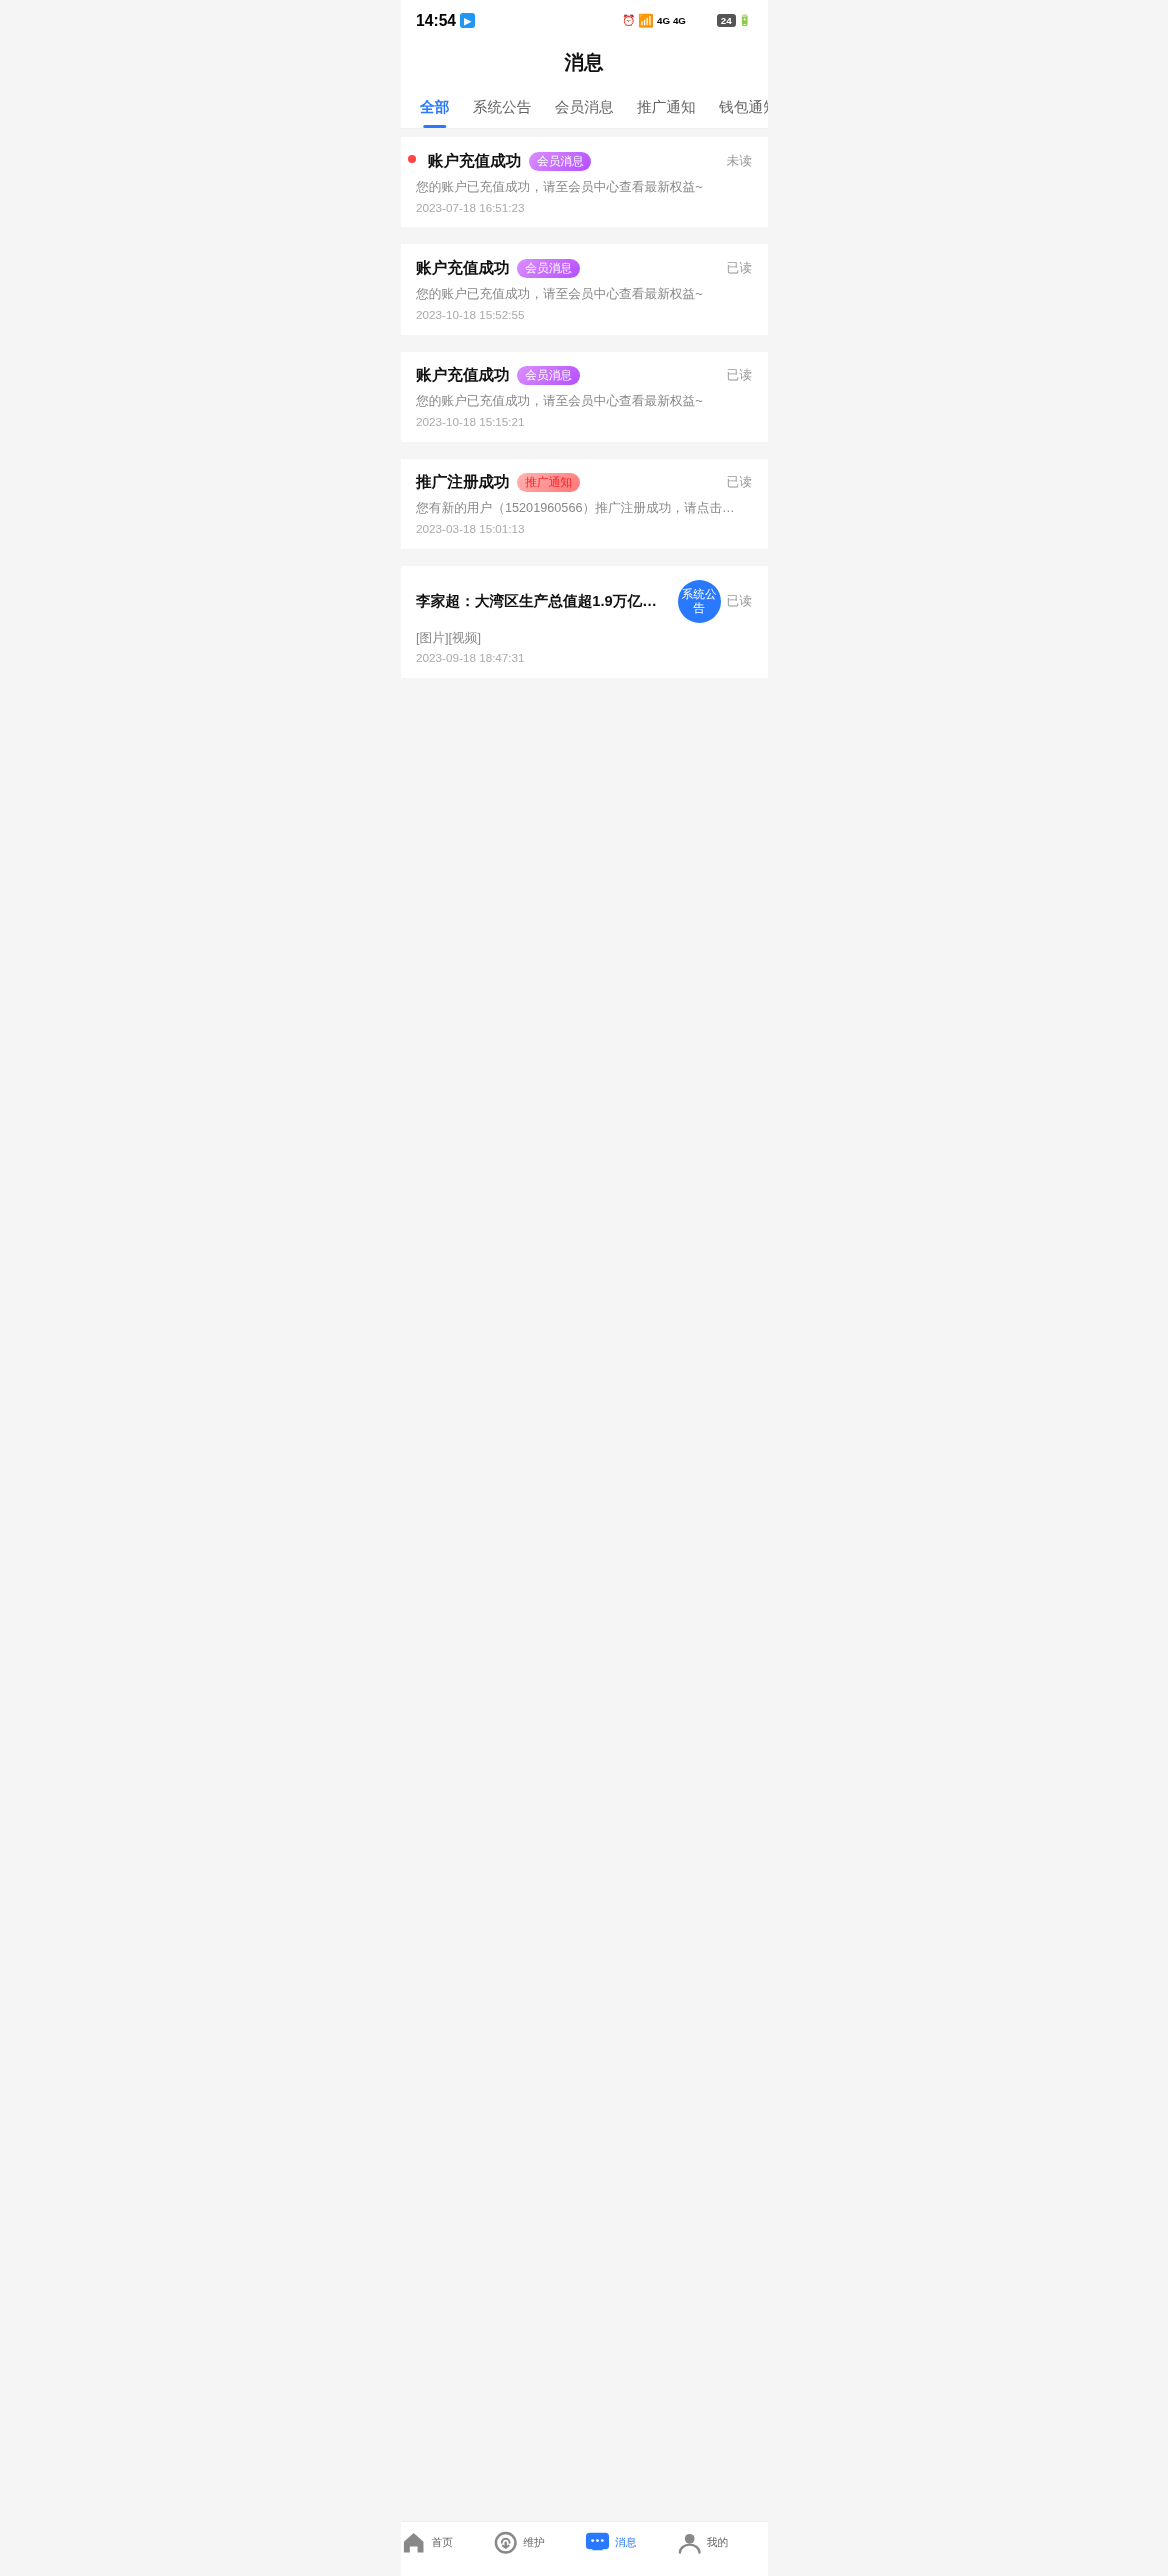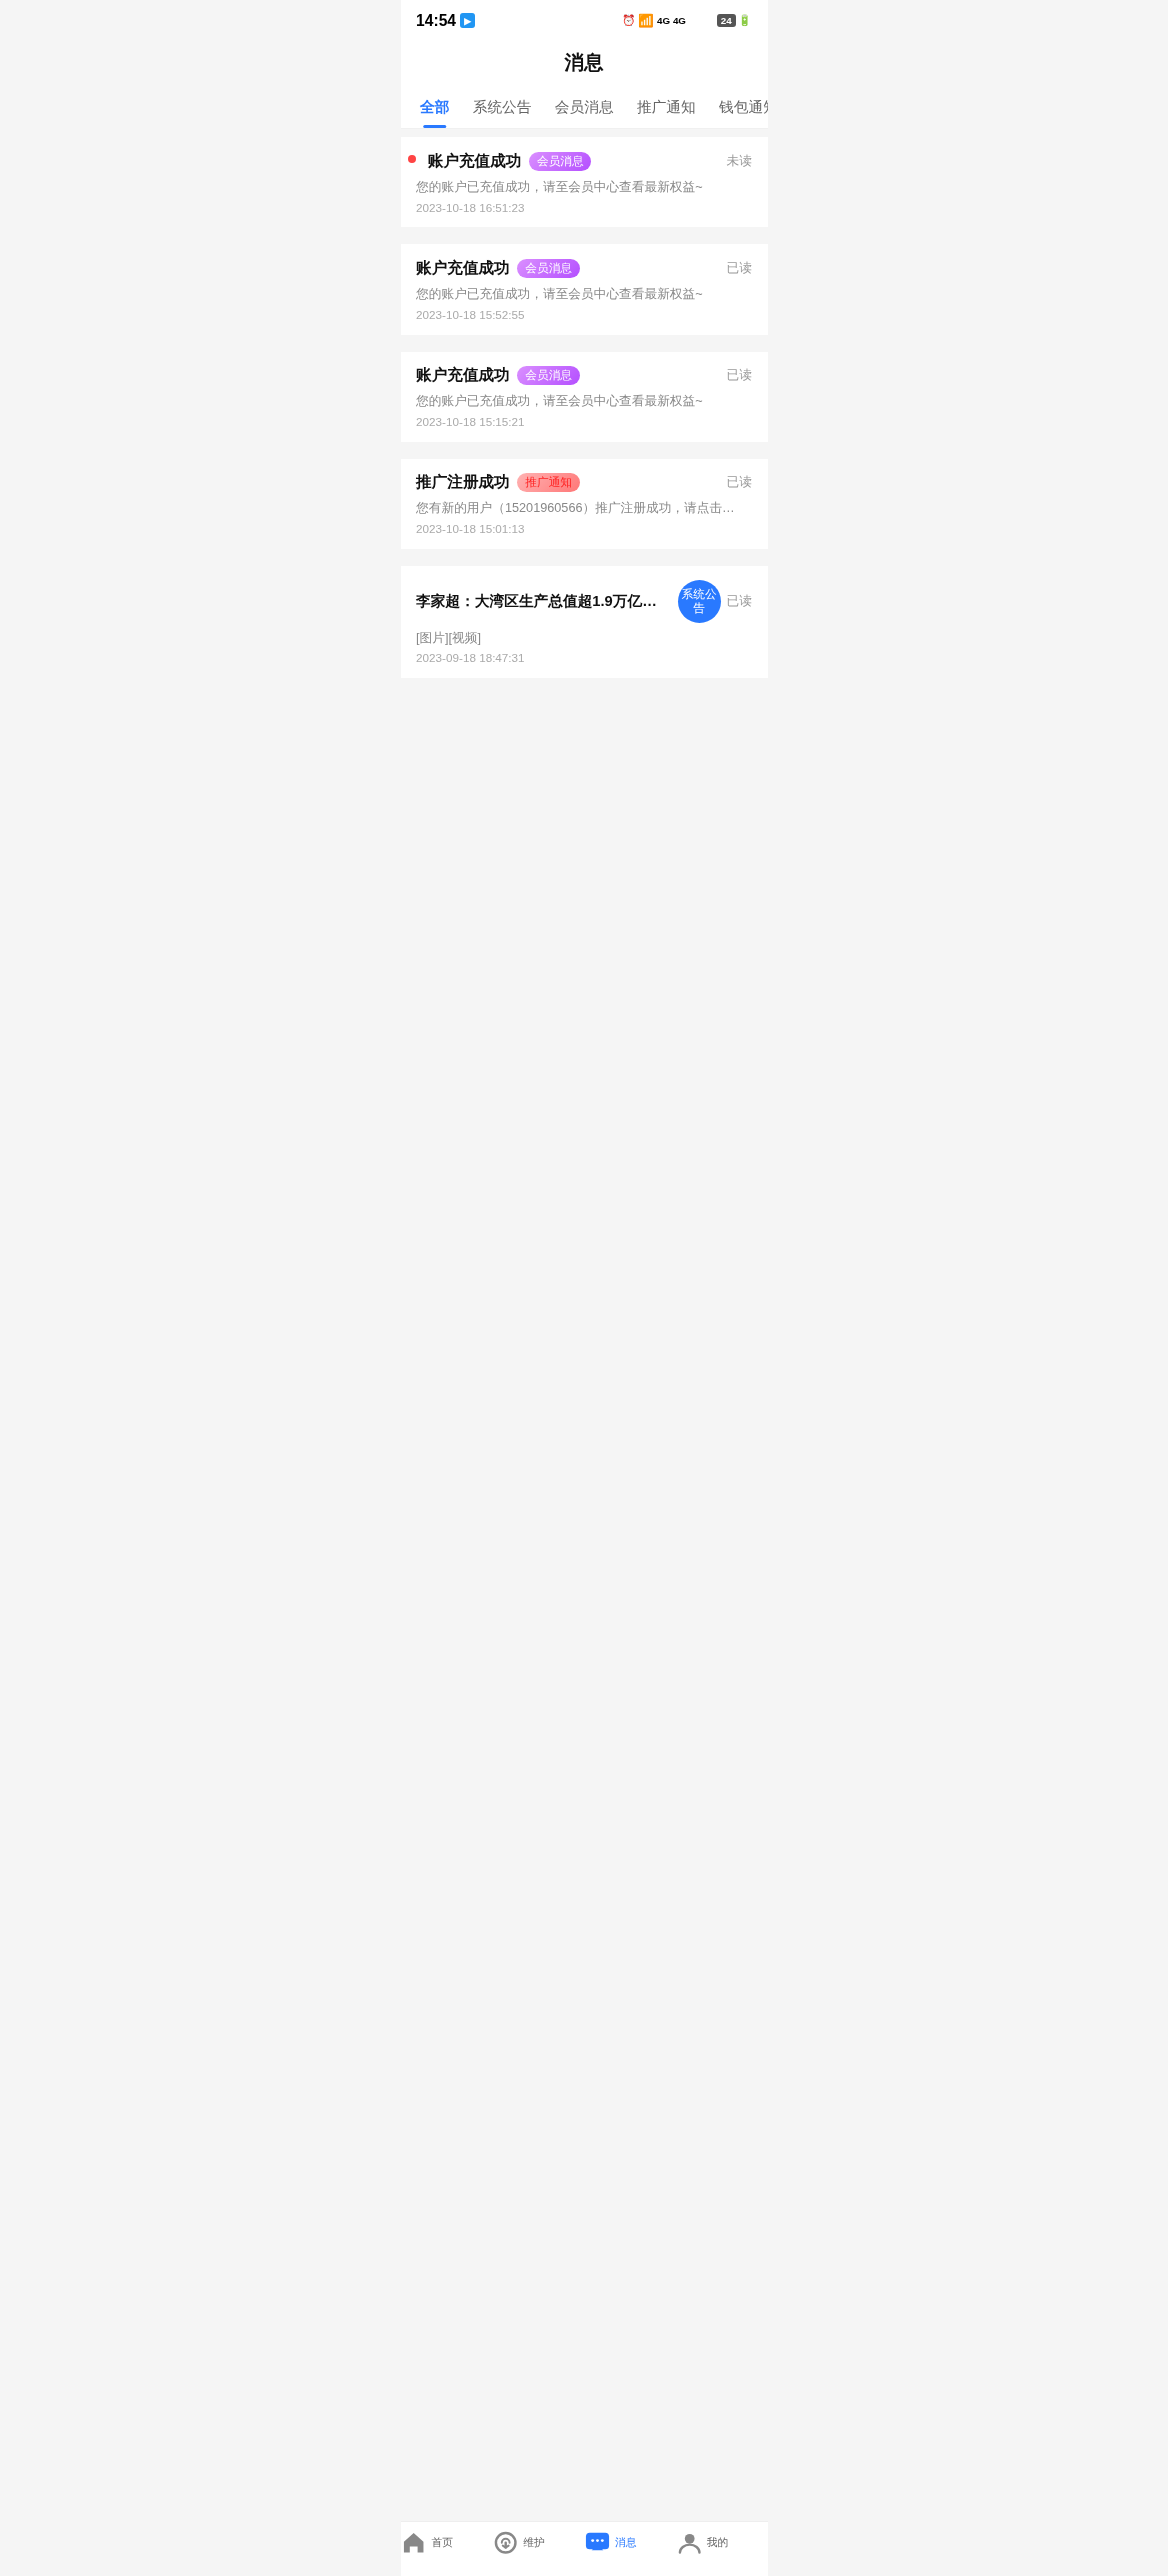--- a/index.html
+++ b/index.html
@@ -281,21 +281,21 @@
   <div class="message-card">
     <div class="unread-dot"></div>
     <div class="message-header">
       <div class="message-title-row" style="padding-left: 11.7px;">
         <span class="message-title">账户充值成功</span>
         <span class="badge badge-member">会员消息</span>
       </div>
       <span class="read-status">未读</span>
     </div>
     <div class="message-body">您的账户已充值成功，请至会员中心查看最新权益~</div>
-    <div class="message-time">2023-10-18 16:51:23</div>
+    <div class="message-time">2023-07-18 16:51:23</div>
   </div>
 
   <div class="message-card">
     <div class="message-header">
       <div class="message-title-row">
         <span class="message-title">账户充值成功</span>
         <span class="badge badge-member">会员消息</span>
       </div>
       <span class="read-status">已读</span>
     </div>
@@ -317,21 +317,21 @@
 
   <div class="message-card">
     <div class="message-header">
       <div class="message-title-row">
         <span class="message-title">推广注册成功</span>
         <span class="badge badge-promo">推广通知</span>
       </div>
       <span class="read-status">已读</span>
     </div>
     <div class="message-body">您有新的用户（15201960566）推广注册成功，请点击…</div>
-    <div class="message-time">2023-10-18 15:01:13</div>
+    <div class="message-time">2023-03-18 15:01:13</div>
   </div>
 
   <div class="message-card">
     <div class="message-header">
       <div class="system-header-row">
         <span class="message-title" style="flex:1; font-size:14.7px;">李家超：大湾区生产总值超1.9万亿…</span>
         <div class="badge-system" style="white-space:pre-line;">系统公
 告</div>
       </div>
       <span class="read-status" style="margin-left:5.9px;">已读</span>

